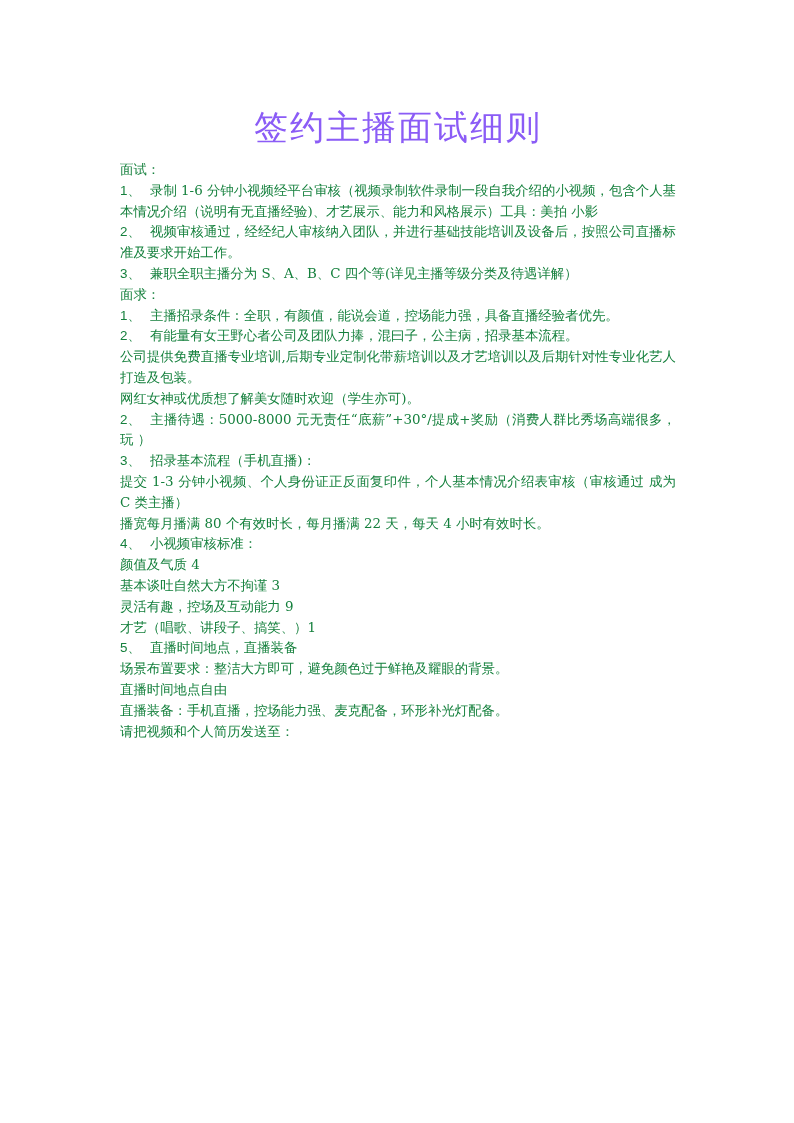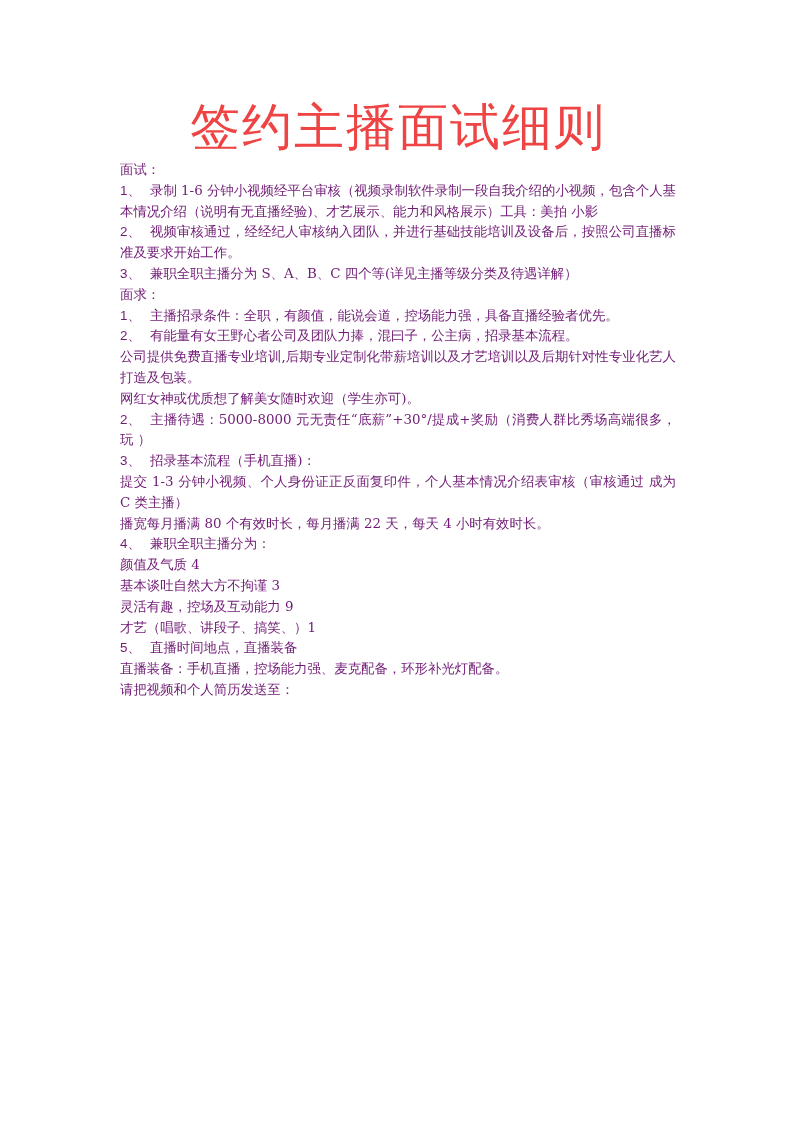--- a/index.html
+++ b/index.html
@@ -1,23 +1,23 @@
 <!DOCTYPE html>
 <html><head>
 <meta charset="utf-8">
 <style>
   html, body { margin: 0; padding: 0; background: #ffffff; }
   body { width: 794px; height: 1123px; position: relative; overflow: hidden;
          font-family: "DejaVu Serif", "Liberation Serif", serif; color: #111; }
   .page { position: absolute; left: 120px; top: 0; width: 556px; }
   .title { position: absolute; left: 0; top: 96px; width: 556px; text-align: center;
-           font-size: 50px; line-height: 62px; letter-spacing: 2px; color: #ef4444;
+           font-size: 34px; line-height: 62px; letter-spacing: 2px; color: #8b5cf6;
            font-family: "DejaVu Serif", "Liberation Serif", serif; font-weight: normal; }
   .body { position: absolute; left: 0; top: 160px; width: 556px; font-size: 13.4px;
-          line-height: 20.8px; color: #701a75; text-align: justify; }
+          line-height: 20.8px; color: #15803d; text-align: justify; }
   .line { display: block; white-space: normal; }
   .num { display: inline-block; width: 30px; font-family: "Liberation Sans", sans-serif; }
 </style>
 </head>
 <body>
 
 <div class="page">
   <div class="title">签约主播面试细则</div>
   <div class="body">
     <span class="line"><span>面试：</span></span>
@@ -26,22 +26,24 @@
     <span class="line"><span class="num">3、</span><span>兼职全职主播分为 S、A、B、C 四个等(详见主播等级分类及待遇详解）</span></span>
     <span class="line"><span>面求：</span></span>
     <span class="line"><span class="num">1、</span><span>主播招录条件：全职，有颜值，能说会道，控场能力强，具备直播经验者优先。</span></span>
     <span class="line"><span class="num">2、</span><span>有能量有女王野心者公司及团队力捧，混曰子，公主病，招录基本流程。</span></span>
     <span class="line"><span>公司提供免费直播专业培训,后期专业定制化带薪培训以及才艺培训以及后期针对性专业化艺人打造及包装。</span></span>
     <span class="line"><span>网红女神或优质想了解美女随时欢迎（学生亦可)。</span></span>
     <span class="line"><span class="num">2、</span><span>主播待遇：5000-8000 元无责任“底薪”+30°/提成+奖励（消费人群比秀场高端很多，玩 ）</span></span>
     <span class="line"><span class="num">3、</span><span>招录基本流程（手机直播)：</span></span>
     <span class="line"><span>提交 1-3 分钟小视频、个人身份证正反面复印件，个人基本情况介绍表审核（审核通过  成为 C 类主播）</span></span>
     <span class="line"><span>播宽每月播满 80 个有效时长，每月播满 22 天，每天 4 小时有效时长。</span></span>
-    <span class="line"><span class="num">4、</span><span>兼职全职主播分为：</span></span>
+    <span class="line"><span class="num">4、</span><span>小视频审核标准：</span></span>
     <span class="line"><span>颜值及气质 4</span></span>
     <span class="line"><span>基本谈吐自然大方不拘谨 3</span></span>
     <span class="line"><span>灵活有趣，控场及互动能力 9</span></span>
     <span class="line"><span>才艺（唱歌、讲段子、搞笑、）1</span></span>
     <span class="line"><span class="num">5、</span><span>直播时间地点，直播装备</span></span>
+    <span class="line"><span>场景布置要求：整洁大方即可，避免颜色过于鲜艳及耀眼的背景。</span></span>
+    <span class="line"><span>直播时间地点自由</span></span>
     <span class="line"><span>直播装备：手机直播，控场能力强、麦克配备，环形补光灯配备。</span></span>
     <span class="line"><span>请把视频和个人简历发送至：</span></span>
   </div>
 </div>
 
 </body></html>

